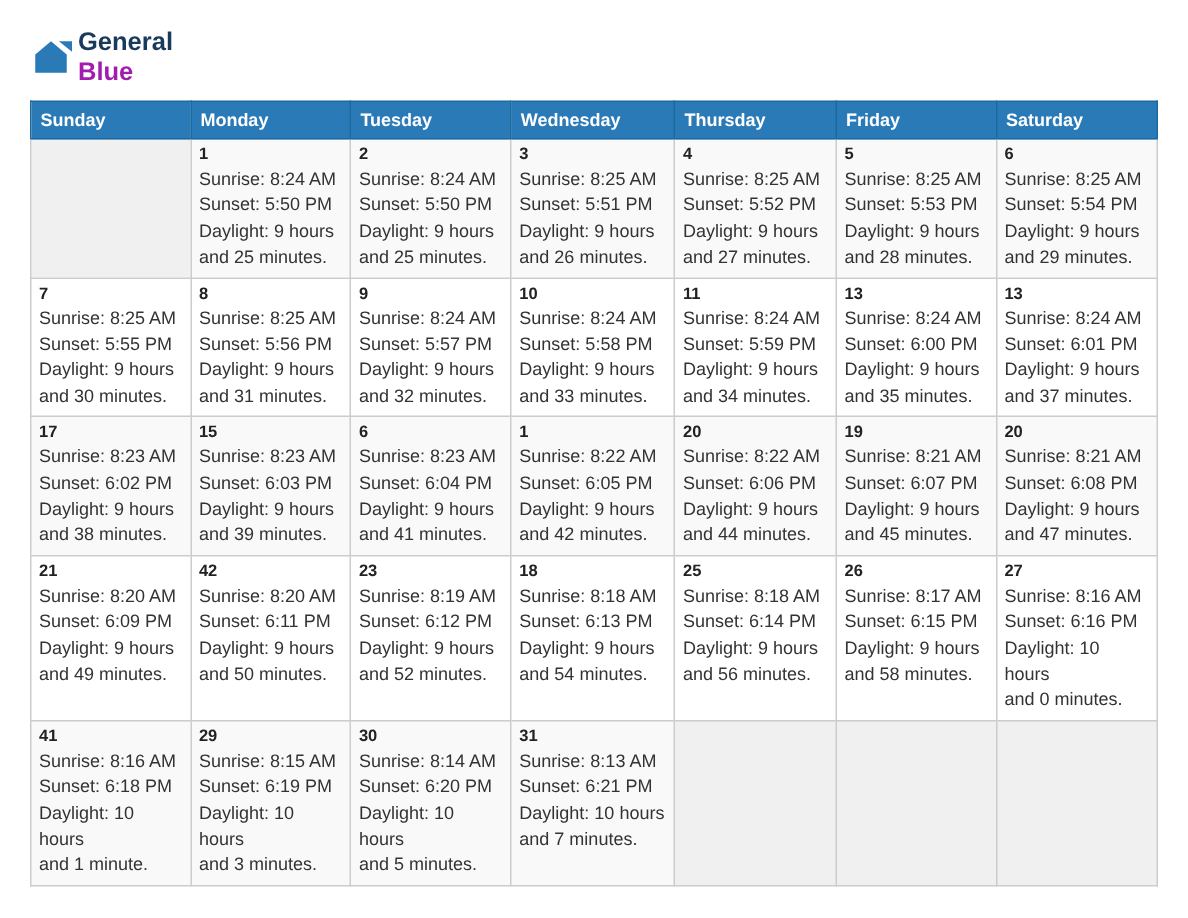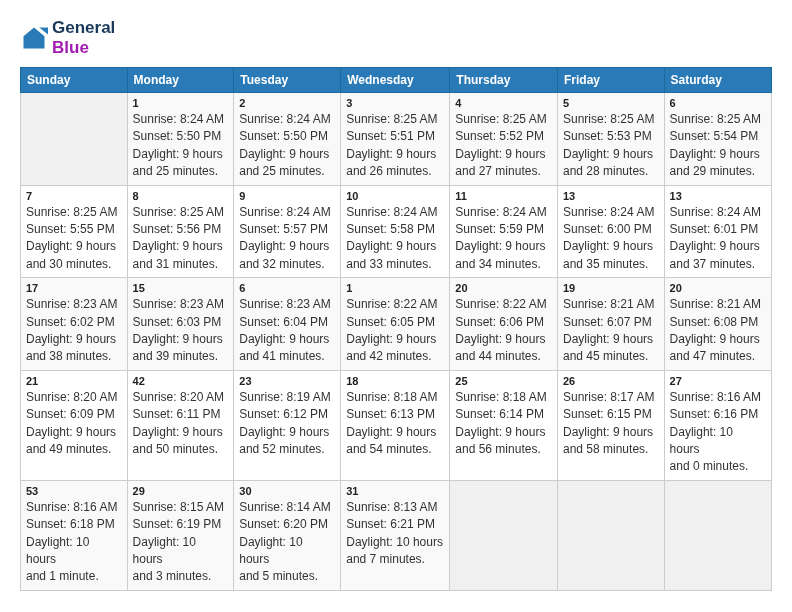--- a/index.html
+++ b/index.html
@@ -233,21 +233,21 @@
             <span class="day-number">26</span>
             <div class="day-info">Sunrise: 8:17 AM<br>Sunset: 6:15 PM<br>Daylight: 9 hours<br>and 58 minutes.</div>
           </td>
           <td>
             <span class="day-number">27</span>
             <div class="day-info">Sunrise: 8:16 AM<br>Sunset: 6:16 PM<br>Daylight: 10 hours<br>and 0 minutes.</div>
           </td>
         </tr>
         <tr>
           <td>
-            <span class="day-number">53</span>
+            <span class="day-number">41</span>
             <div class="day-info">Sunrise: 8:16 AM<br>Sunset: 6:18 PM<br>Daylight: 10 hours<br>and 1 minute.</div>
           </td>
           <td>
             <span class="day-number">29</span>
             <div class="day-info">Sunrise: 8:15 AM<br>Sunset: 6:19 PM<br>Daylight: 10 hours<br>and 3 minutes.</div>
           </td>
           <td>
             <span class="day-number">30</span>
             <div class="day-info">Sunrise: 8:14 AM<br>Sunset: 6:20 PM<br>Daylight: 10 hours<br>and 5 minutes.</div>
           </td>

